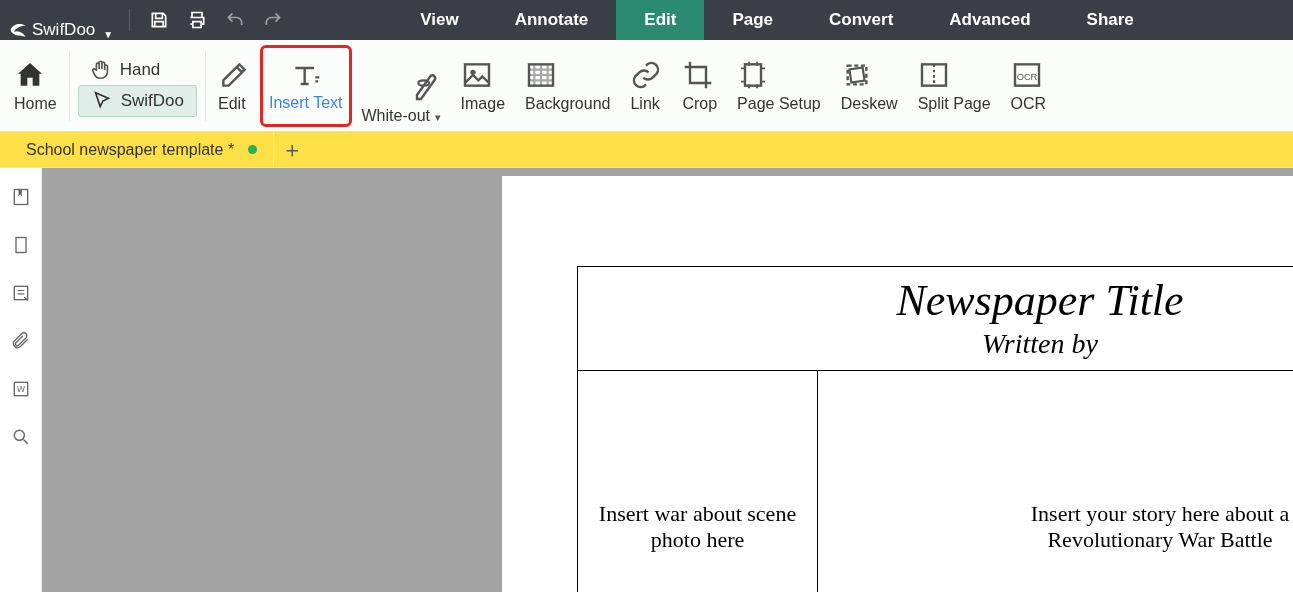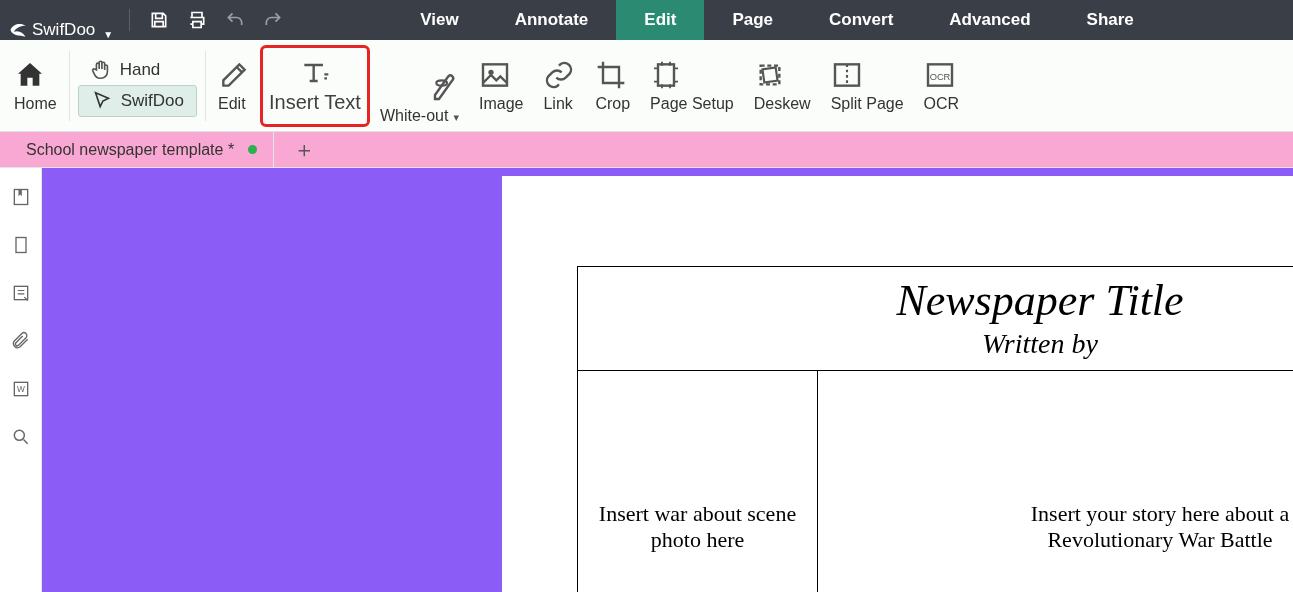--- a/index.html
+++ b/index.html
@@ -122,33 +122,32 @@
     border-radius: 6px;
     padding: 2px 6px 2px 6px;
     display: flex;
     flex-direction: column;
     align-items: center;
     justify-content: center;
     height: 82px;
     cursor: pointer;
   }
   .insert-text-box svg { width: 32px; height: 32px; }
-  .insert-text-box .lbl { font-size: 20px; color: #404040; margin-top: 2px; }
+  .insert-text-box .lbl { font-size: 16px; color: #3b82f6; margin-top: 2px; }
   .whiteout-wrap { display:flex; align-items:flex-end; }
   .whiteout-caret { font-size: 11px; color:#555; margin-left:2px; margin-bottom:12px; }
 
   
   .doc-tabs {
     display: flex;
     align-items: center;
     height: 36px;
-    background: #f9a8d4;
+    background: #fde047;
     border-bottom: 1px solid #e5e5e5;
     padding-left: 10px;
-    gap: 12px;
   }
   .doc-tab {
     display: flex;
     align-items: center;
     gap: 14px;
     padding: 0 16px;
     height: 100%;
     border-right: 1px solid #e5e5e5;
     font-size: 16px;
     color: #333;
@@ -178,21 +177,21 @@
     padding-top: 18px;
     gap: 26px;
   }
   .left-sidebar .side-btn {
     width: 22px; height: 22px; cursor:pointer;
     display:flex;align-items:center;justify-content:center;
   }
   .left-sidebar svg { width: 20px; height: 20px; }
   .canvas-area {
     flex: 1;
-    background: #8b5cf6;
+    background: #a3a3a3;
     position: relative;
     overflow: hidden;
   }
   .page {
     position: absolute;
     left: 460px;
     top: 8px;
     width: 1000px;
     height: 600px;
     background: #fff;
@@ -337,20 +336,27 @@
 
   <div class="rib-group">
     <svg viewBox="0 0 24 24">
         <rect x="3" y="4" width="18" height="16" fill="none" stroke="#555" stroke-width="1.8"></rect>
         <circle cx="9" cy="10" r="2" fill="#555"></circle>
         <path fill="none" stroke="#555" stroke-width="1.8" d="M3 18l6-6 4 4 3-3 5 5"></path>
       </svg>
     <span class="lbl">Image</span>
   </div>
 
+  <div class="rib-group">
+    <svg viewBox="0 0 24 24">
+        <rect x="3" y="4" width="18" height="16" fill="none" stroke="#555" stroke-width="1.8"></rect>
+        <path stroke="#555" stroke-width="1.6" d="M3 8l18 0 M3 12l18 0 M3 16l18 0 M7 4v16 M12 4v16 M17 4v16" opacity="0.5"></path>
+      </svg>
+    <span class="lbl">Background</span>
+  </div>
 
   <div class="rib-group">
     <svg viewBox="0 0 24 24">
         <path fill="none" stroke="#555" stroke-width="1.8" d="M10 14a5 5 0 0 0 7 0l3-3a5 5 0 0 0-7-7l-1 1 M14 10a5 5 0 0 0-7 0l-3 3a5 5 0 0 0 7 7l1-1"></path>
       </svg>
     <span class="lbl">Link</span>
   </div>
 
   <div class="rib-group">
     <svg viewBox="0 0 24 24">

